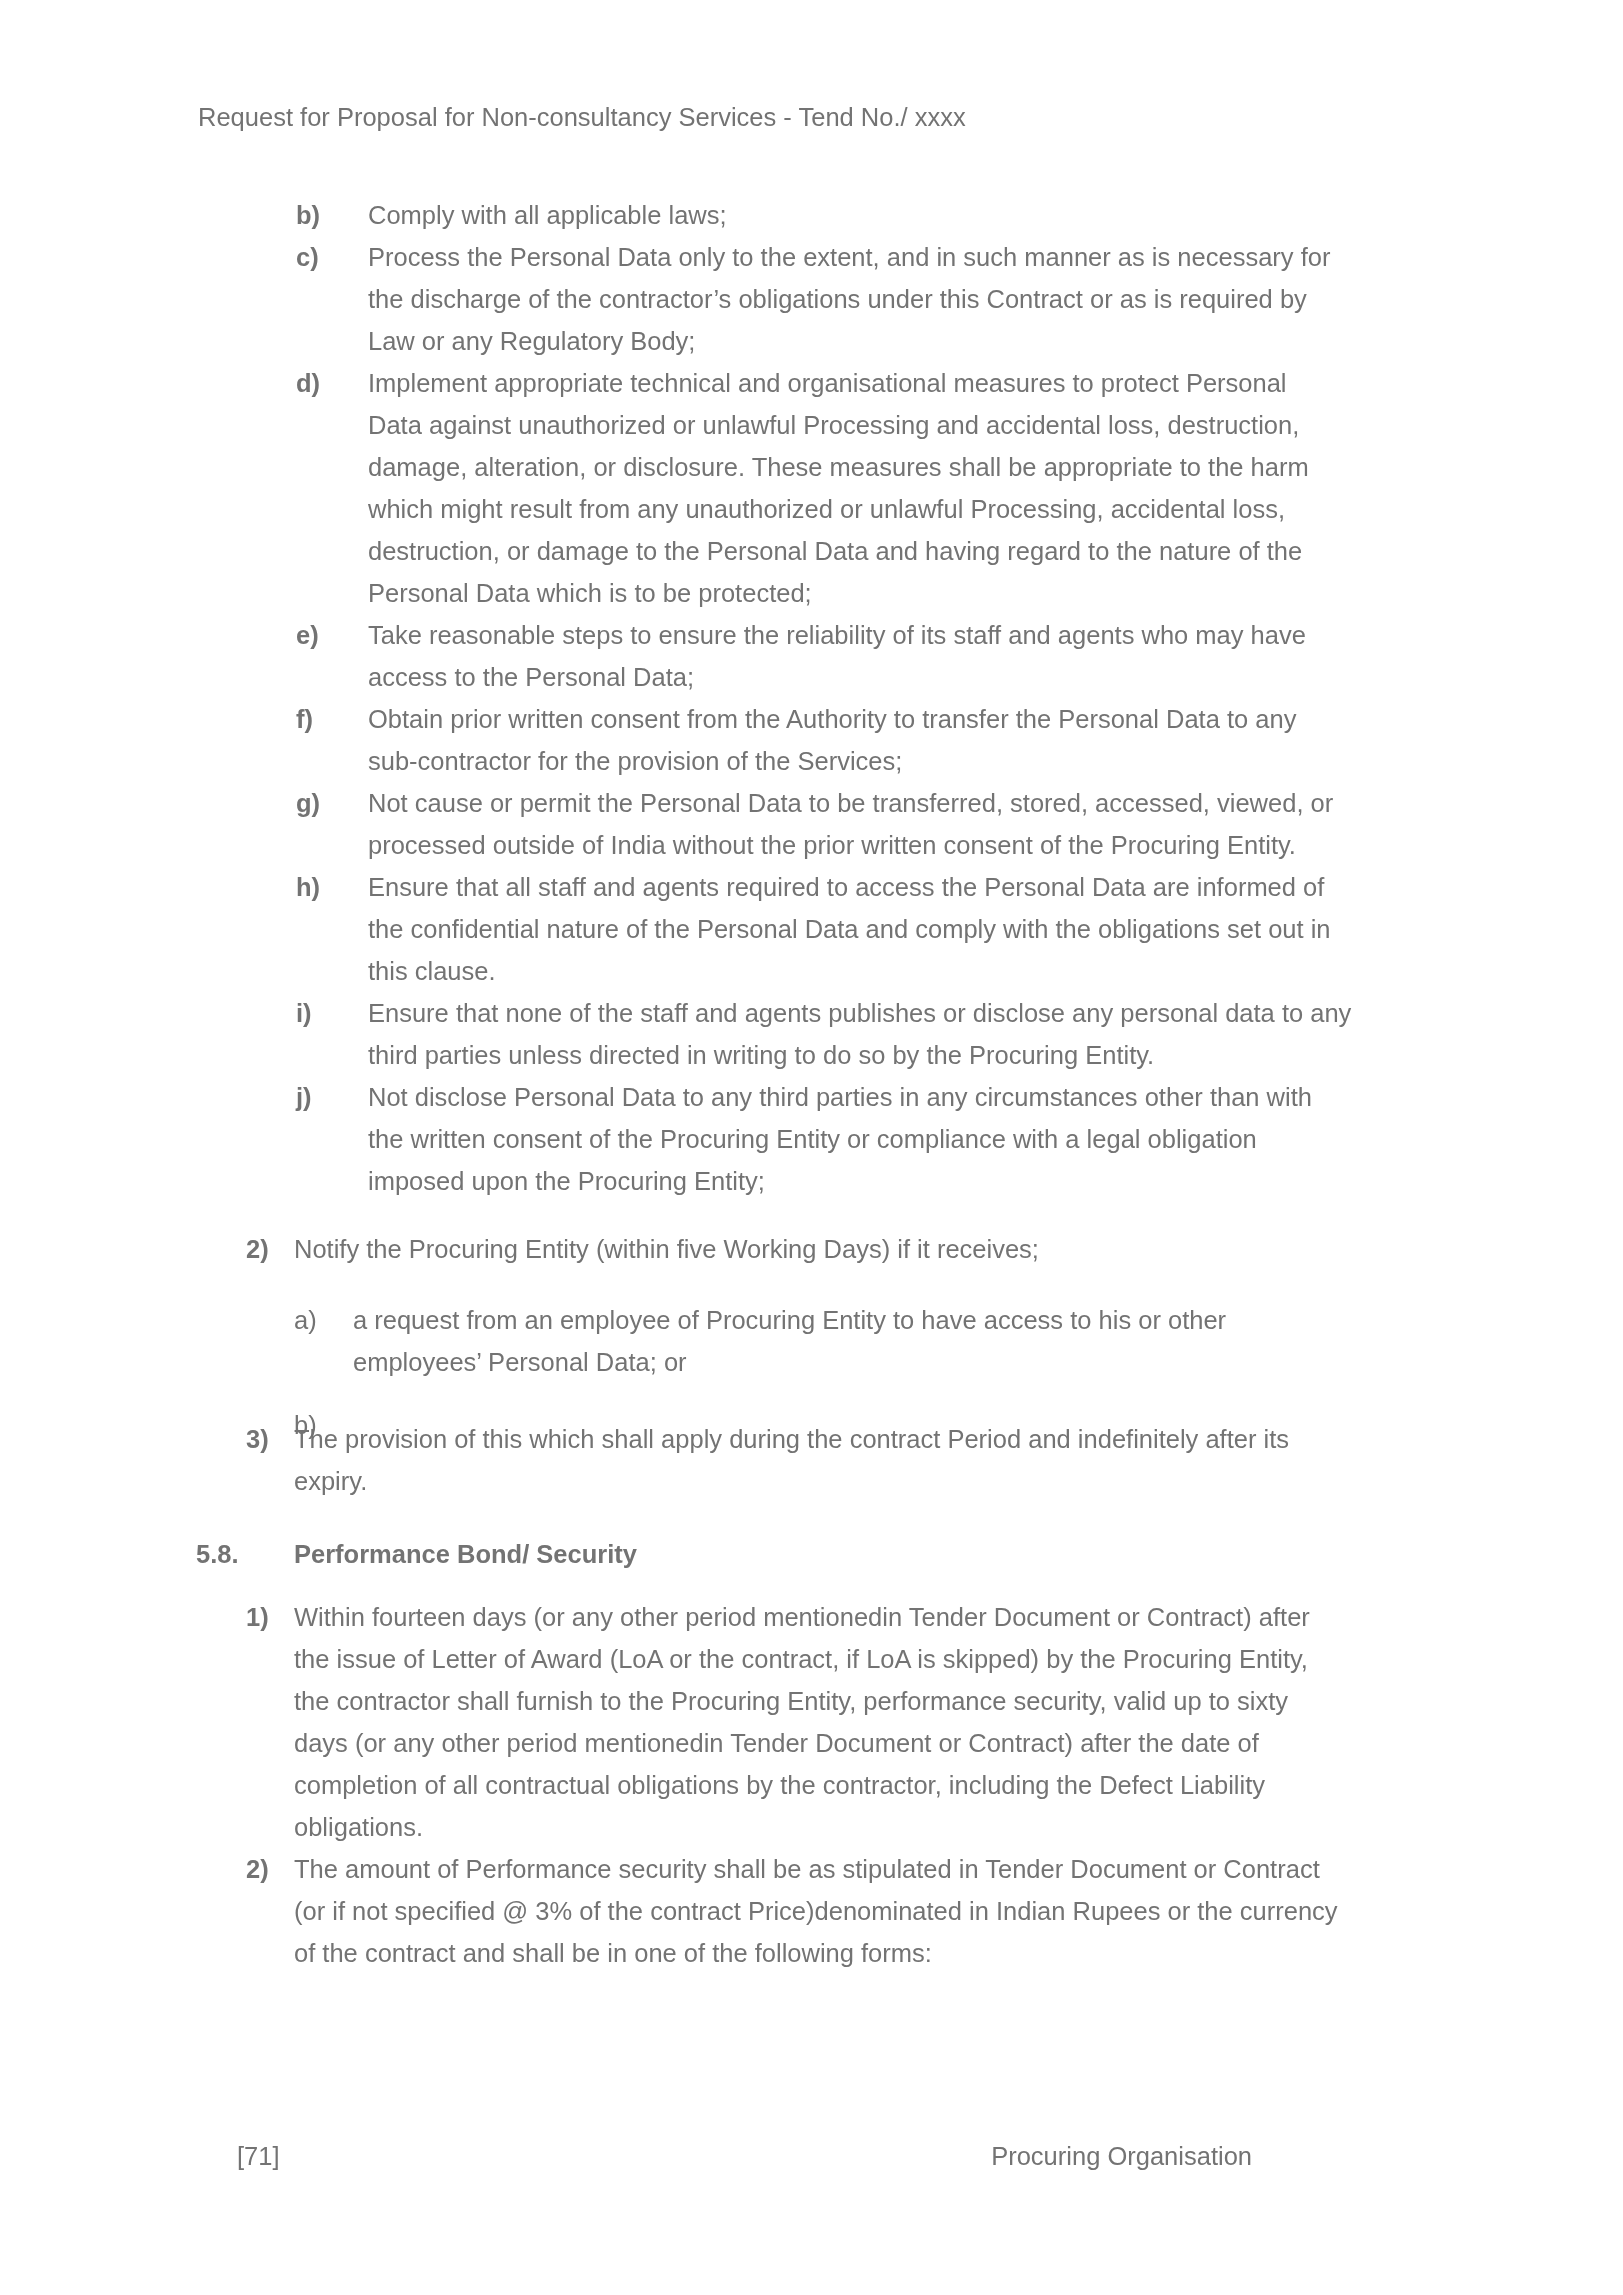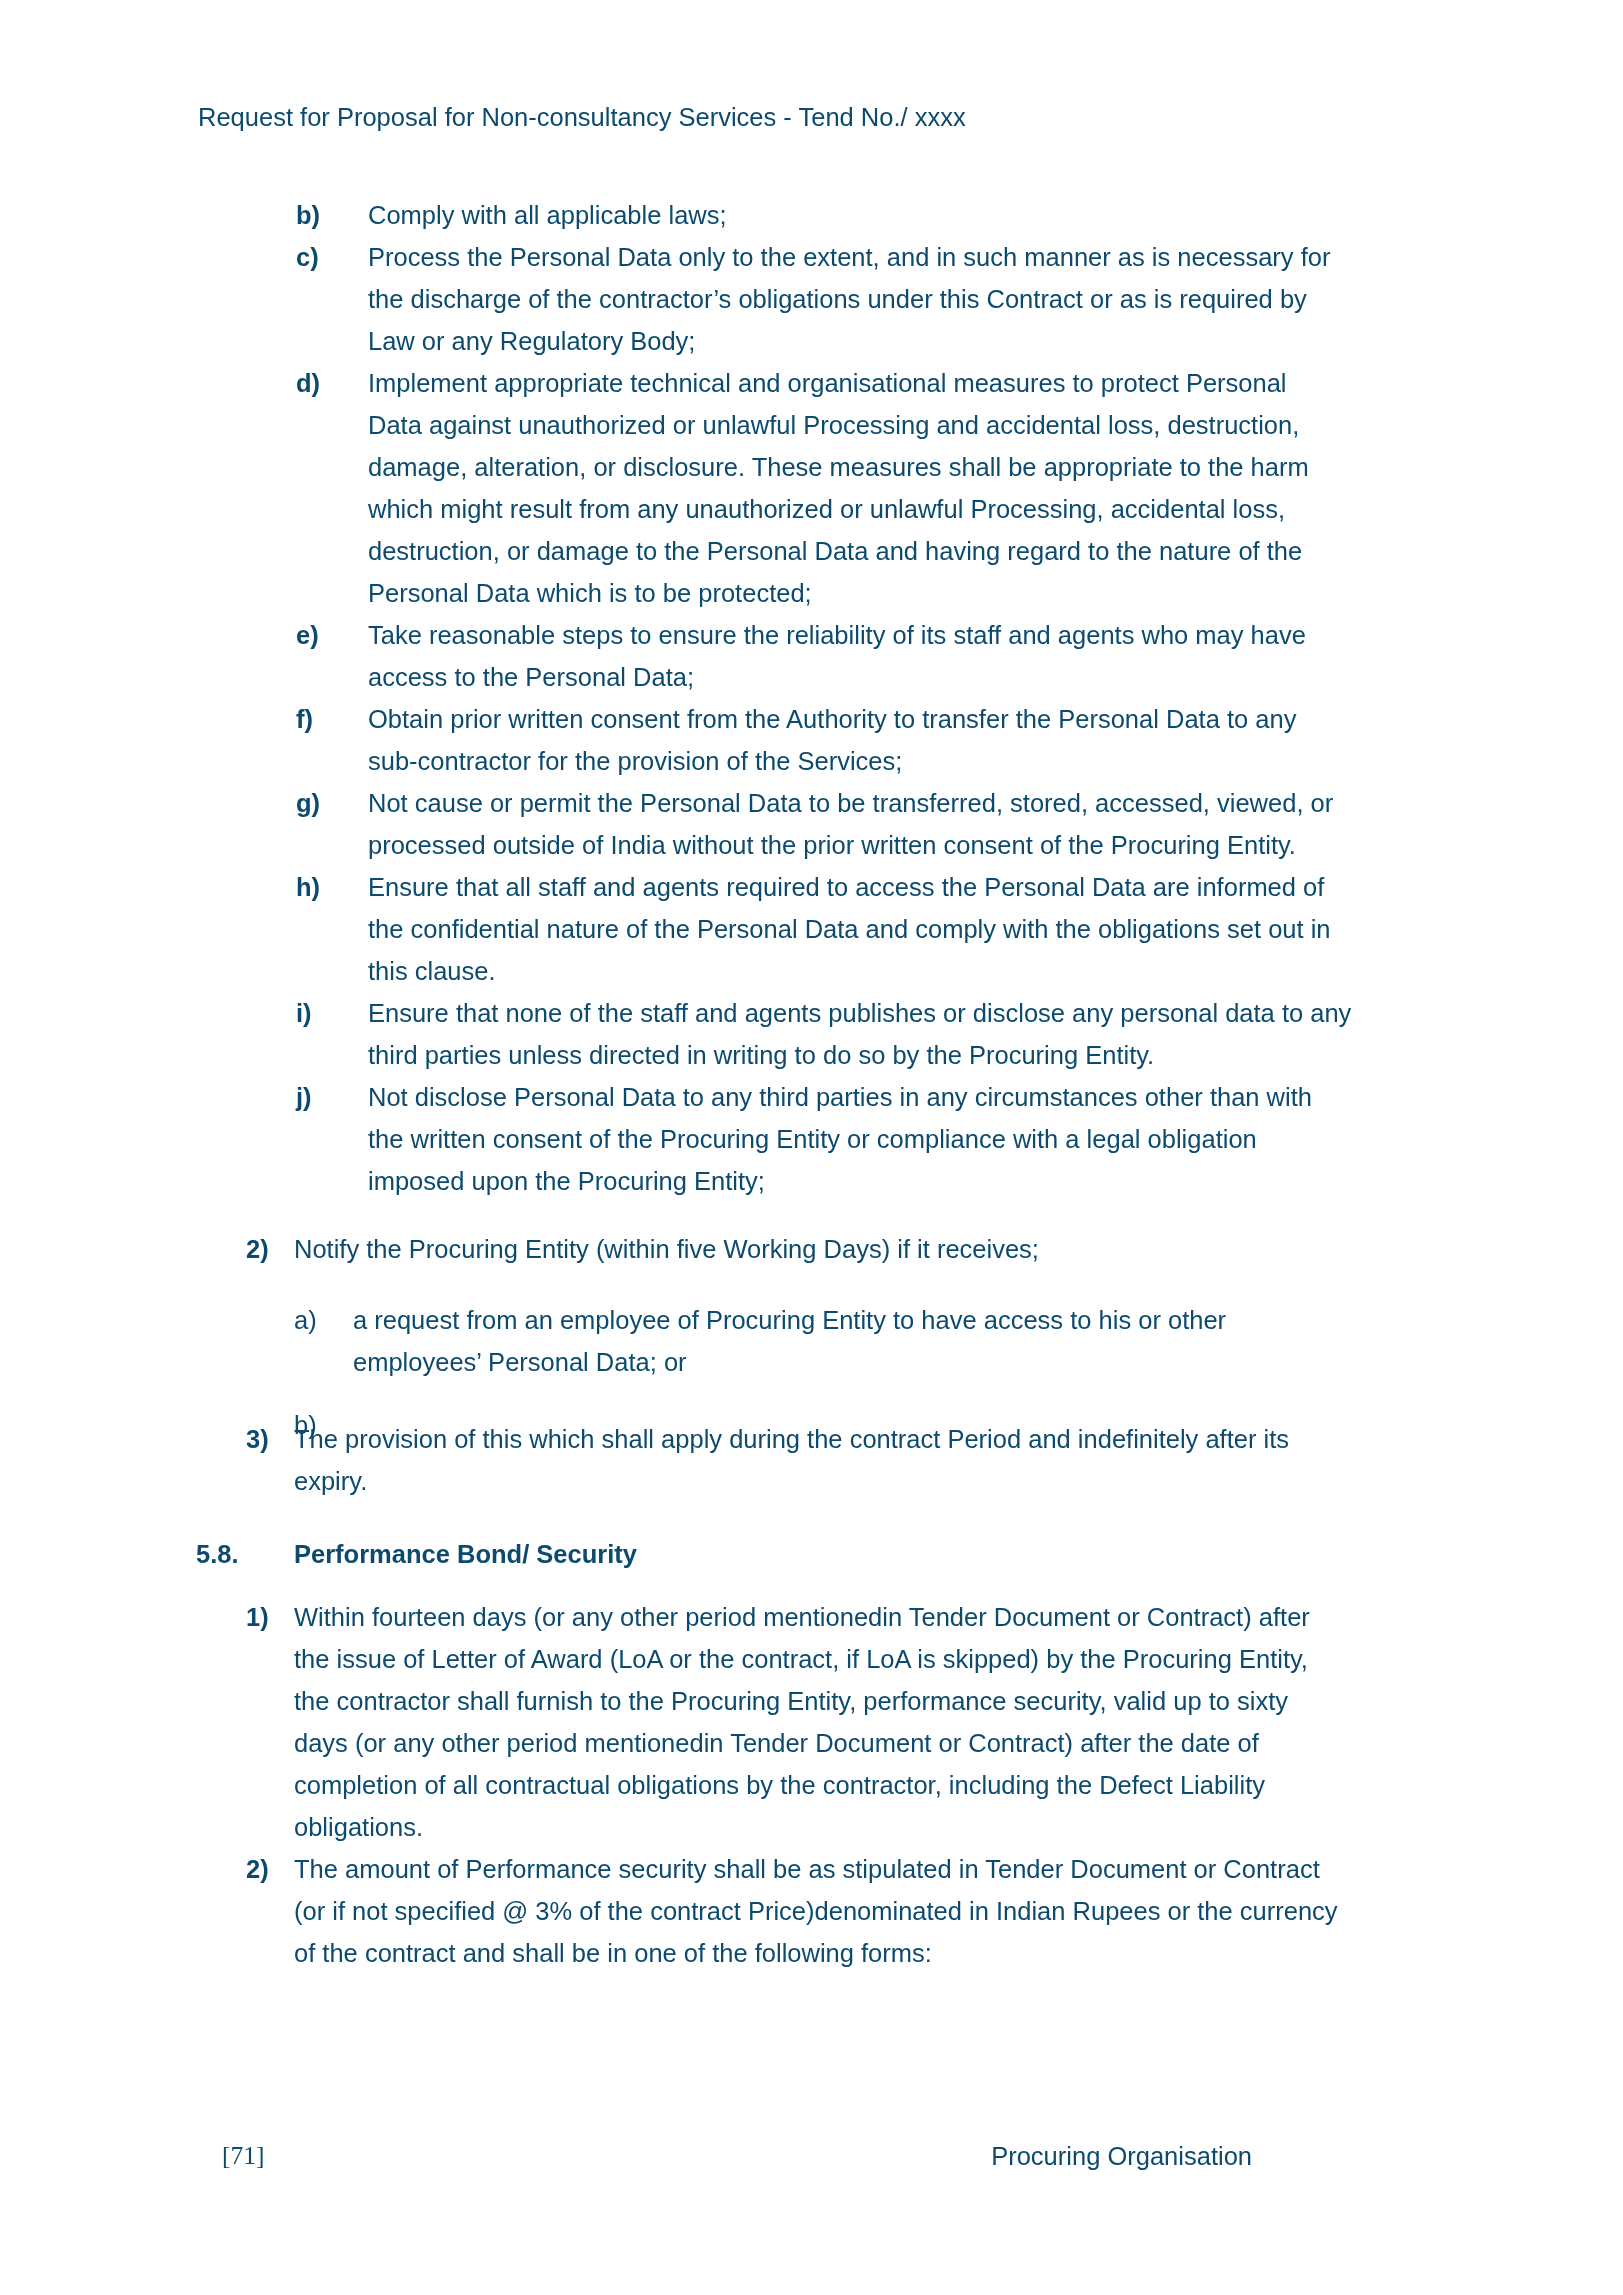--- a/index.html
+++ b/index.html
@@ -1,21 +1,21 @@
 <!DOCTYPE html>
 <html style="font-size:10.5px"><head>
 <meta charset="utf-8">
 <style>
   html, body { margin: 0; padding: 0; background: #ffffff; }
   .page {
     position: relative;
     width: 1449px;
     height: 2295px;
     background: #ffffff;
-    color: #0c4a6e;
+    color: #737373;
     font-family: "Liberation Sans", sans-serif;
     font-size: 25.5px;
     line-height: 42px;
     overflow: hidden;
   }
   .header {
     position: absolute;
     left: 198px;
     top: 96px;
     white-space: pre;
@@ -46,24 +46,23 @@
   .mt-notify   { margin-top: 25.5px; }
   .mt-sub-a    { margin-top: 29.4px; }
   .mt-sub-b    { margin-top: 21.6px; }
   .mt-item3    { margin-top: 35px; }
   .mt-heading  { margin-top: 31px; }
   .mt-sec1     { margin-top: 21.6px; }
   .mt-sec2     { margin-top: 0; }
 
   .footer-left {
     position: absolute;
-    left: 222px;
+    left: 237px;
     top: 2135px;
     white-space: pre;
-    font-family: Liberation Serif, serif;
   }
   .footer-right {
     position: absolute;
     right: 197px;
     top: 2135px;
     white-space: pre;
     text-align: center;
   }
 </style>
 </head>

